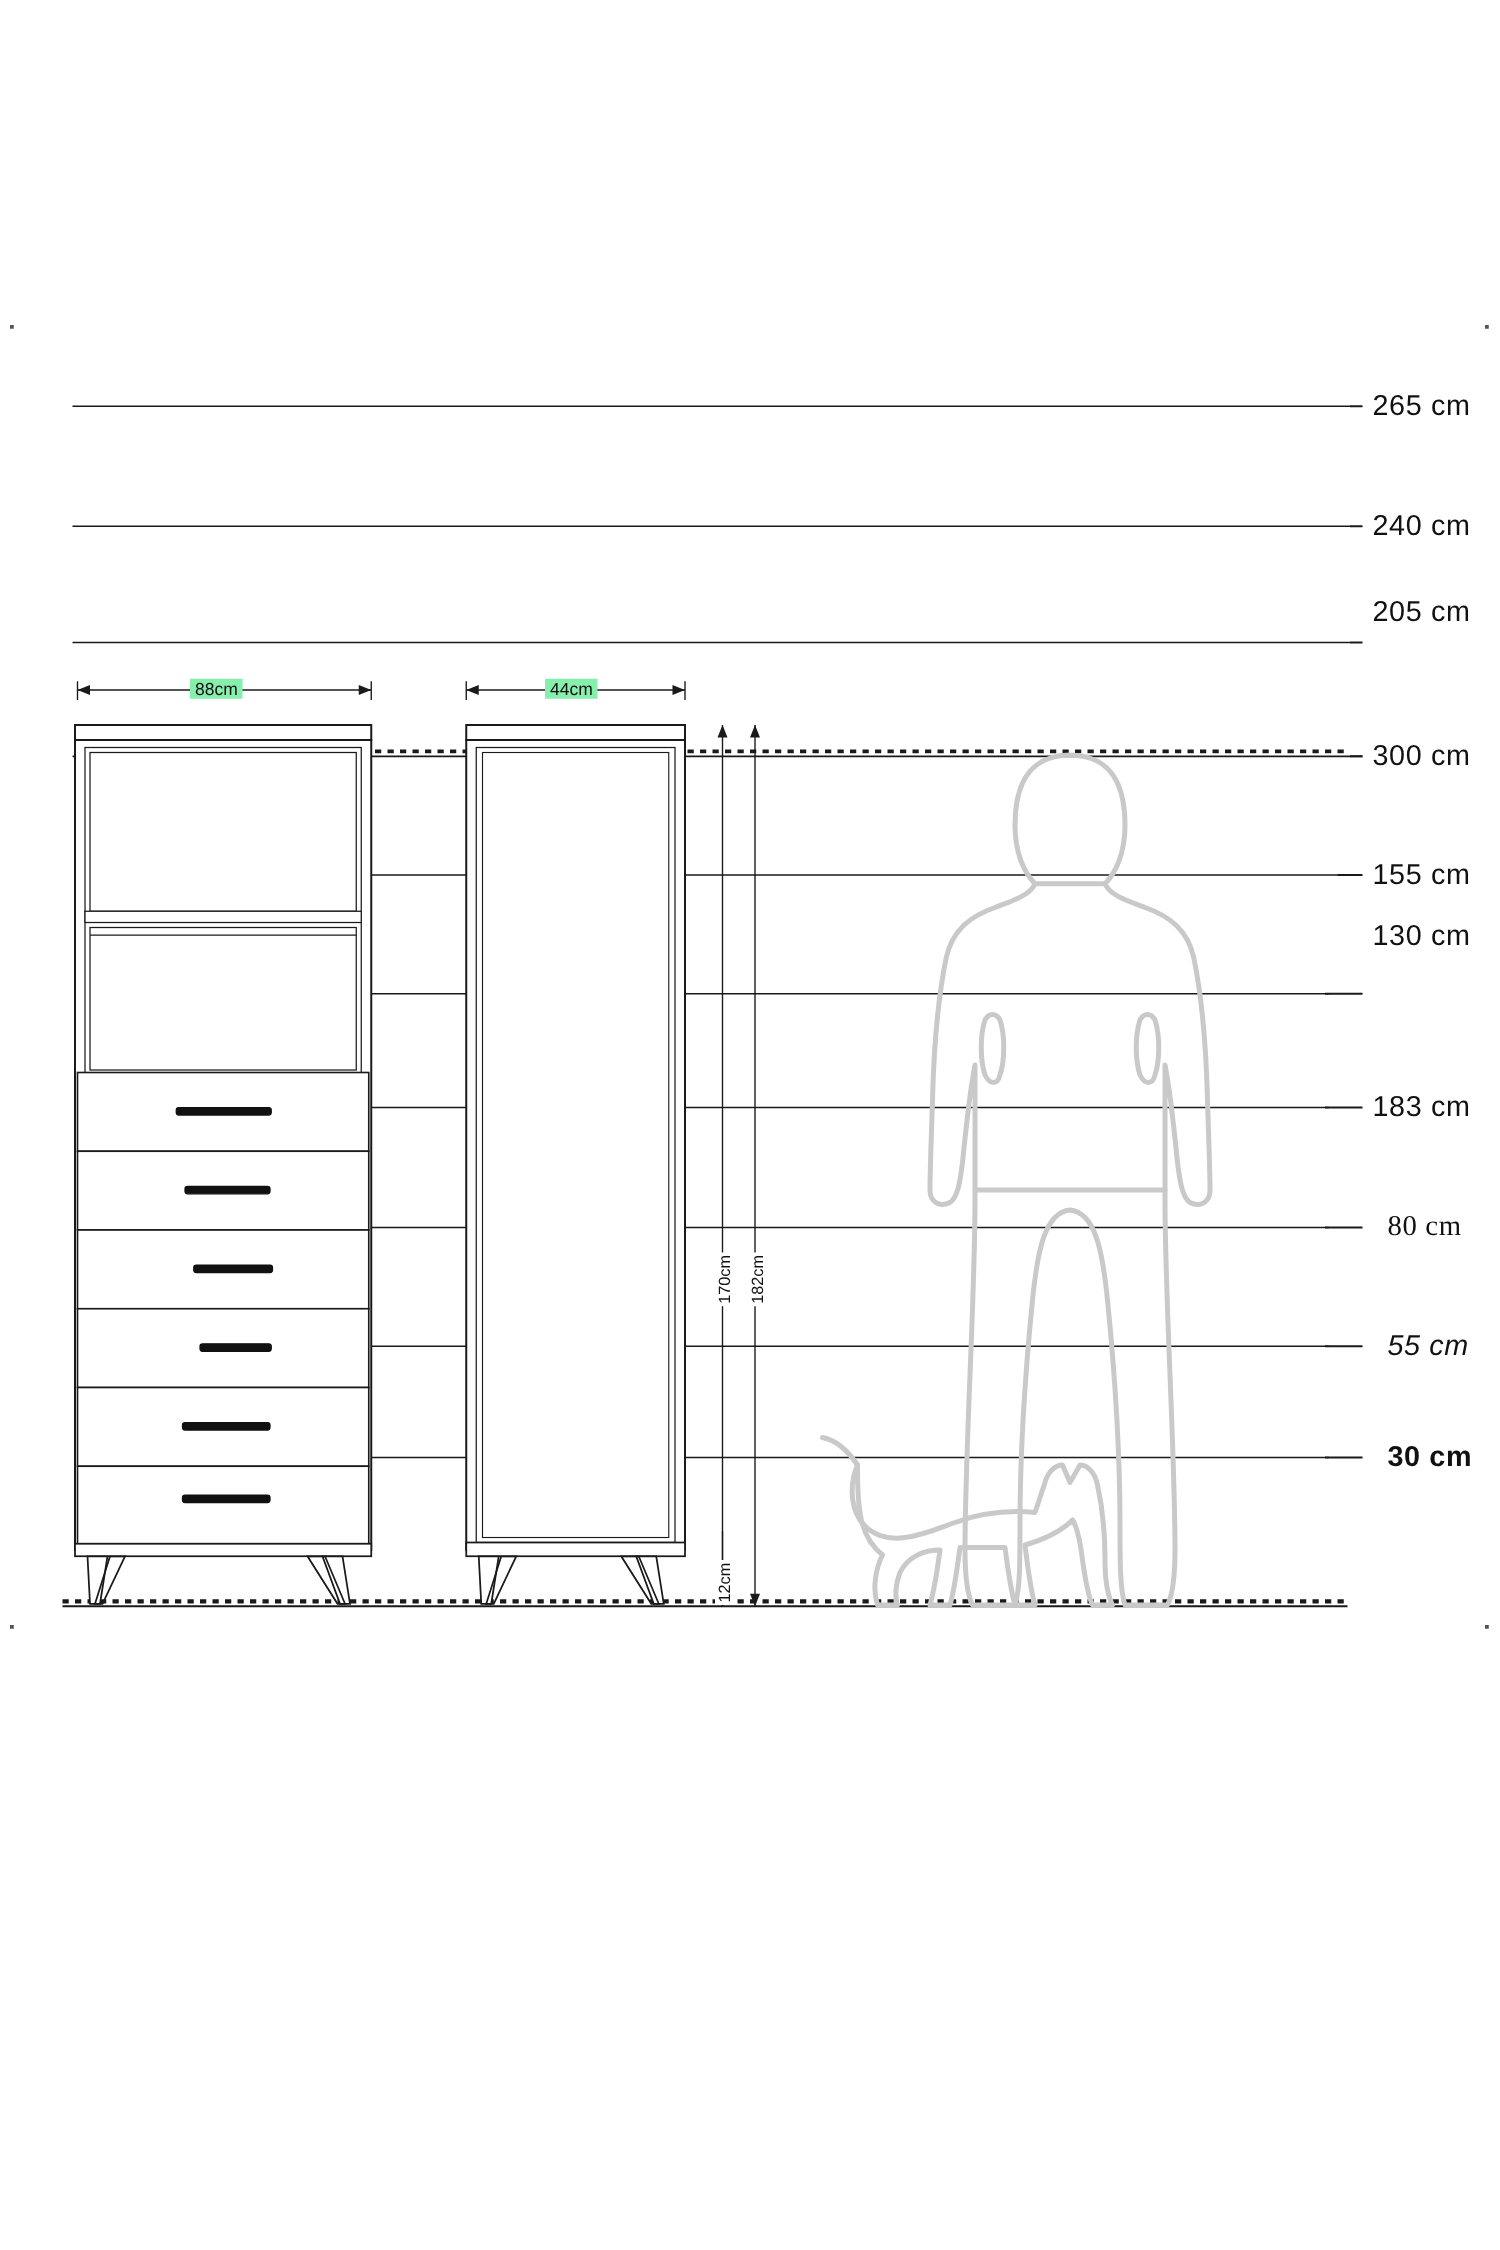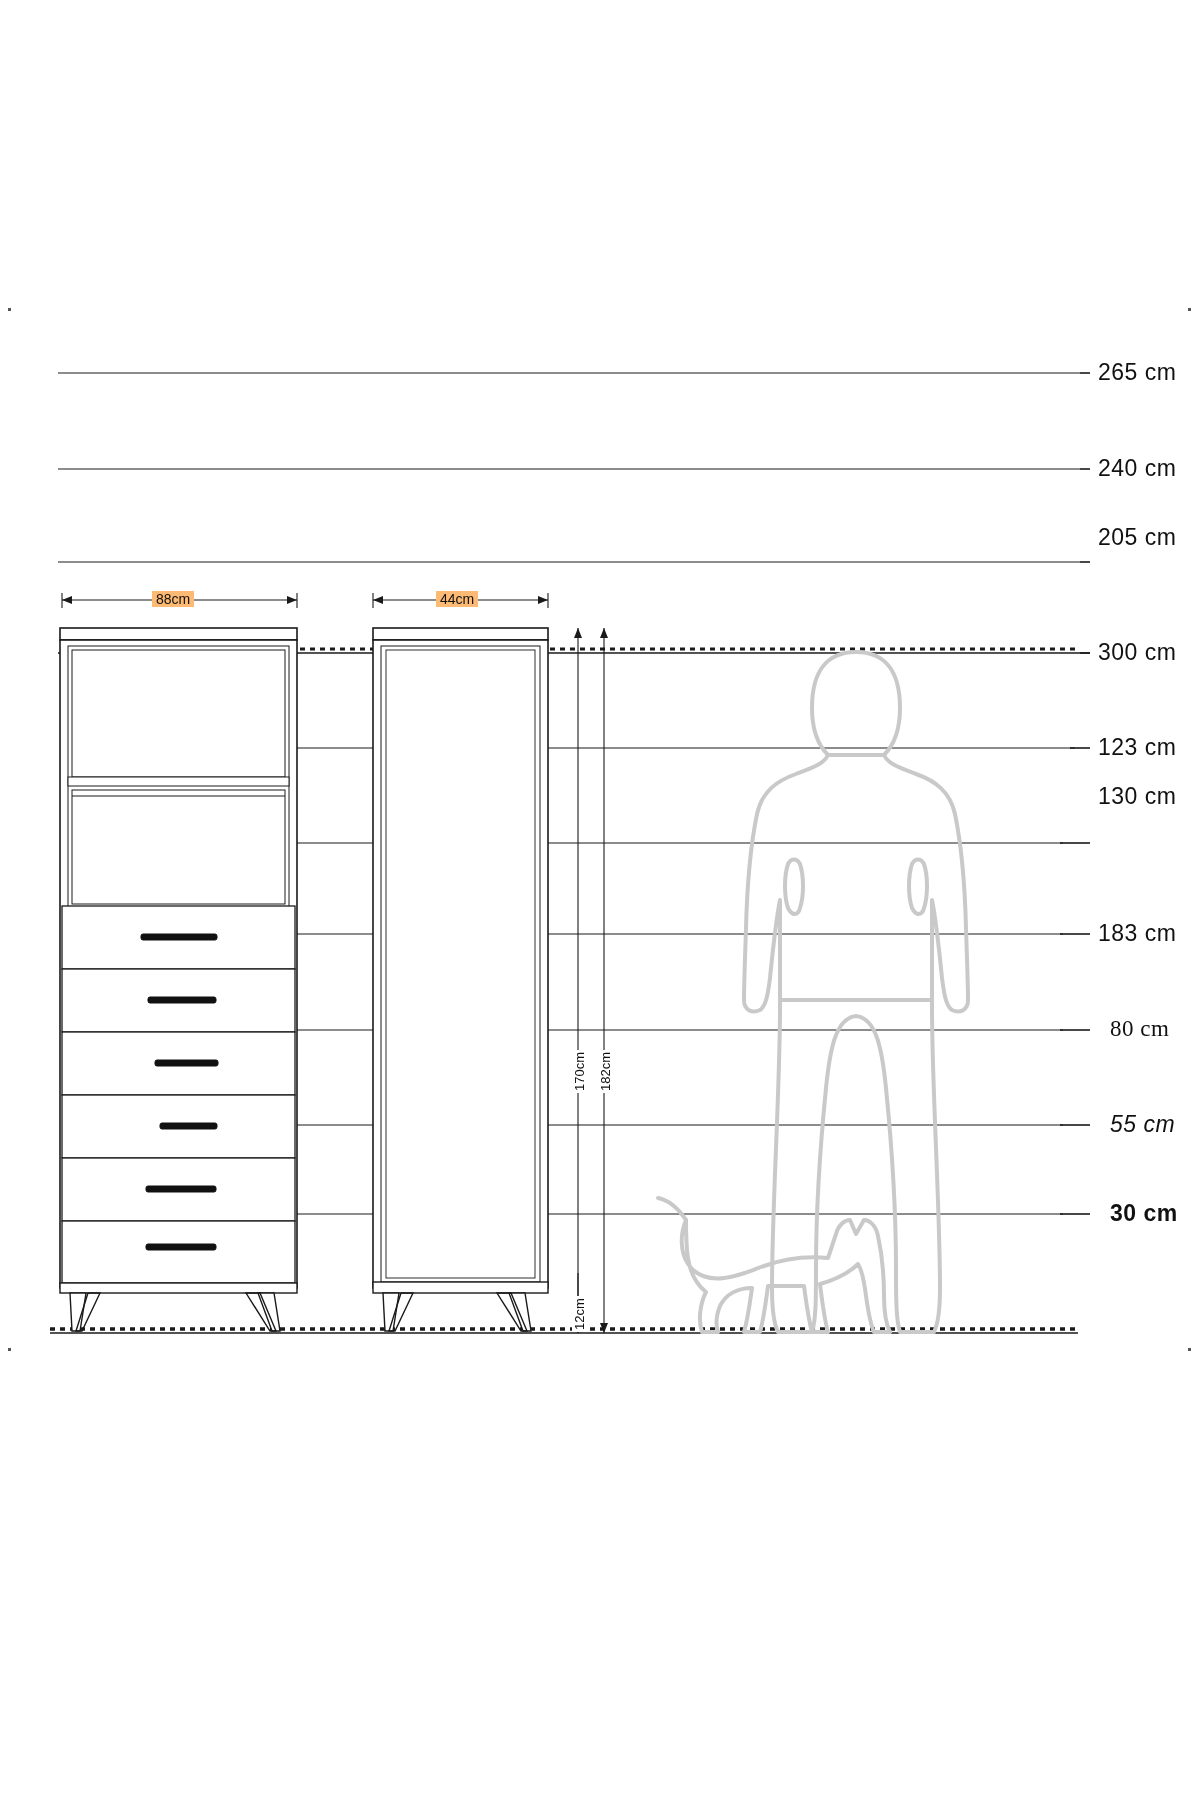--- a/index.html
+++ b/index.html
@@ -10,35 +10,34 @@
   body {
     font-family: "Liberation Sans", sans-serif;
     color: #1a1a1a;
   }
   #stage {
     position: relative;
     width: 1200px;
     height: 1424px;
     background: #ffffff;
     overflow: hidden;
-    margin-top: 48px;
   }
   .scale-label {
     position: absolute;
     font-size: 23px;
     letter-spacing: 0.5px;
     color: #111111;
     white-space: nowrap;
   }
   .dim-label {
     position: absolute;
     font-size: 14px;
     color: #111111;
     white-space: nowrap;
-    background: #fdba74;
+    background: #86efac;
     padding: 0 4px;
   }
   .vdim-label {
     position: absolute;
     font-size: 13px;
     color: #111111;
     white-space: nowrap;
     transform: rotate(-90deg);
     transform-origin: left top;
     background: #ffffff;
@@ -275,21 +274,21 @@
                C686,1198 686,1184 686,1172 Z"></path>
       <path d="M686,1172 C678,1160 668,1152 658,1150"></path>
     </g>
 
   </svg>
 
   <div class="scale-label" style="left:1098px; top:311px;">265 cm</div>
   <div class="scale-label" style="left:1098px; top:407px;">240 cm</div>
   <div class="scale-label" style="left:1098px; top:476px;">205 cm</div>
   <div class="scale-label" style="left:1098px; top:591px;">300 cm</div>
-  <div class="scale-label" style="left:1098px; top:686px;">123 cm</div>
+  <div class="scale-label" style="left:1098px; top:686px;">155 cm</div>
   <div class="scale-label" style="left:1098px; top:735px;">130 cm</div>
   <div class="scale-label" style="left:1098px; top:872px;">183 cm</div>
   <div class="scale-label" style="left:1110px; top:968px;font-family:Liberation Serif, serif;">80 cm</div>
   <div class="scale-label" style="left:1110px; top:1063px;font-style:italic;">55 cm</div>
   <div class="scale-label" style="left:1110px; top:1152px;font-weight:bold;">30 cm</div>
 
   <div class="dim-label" style="left:152px; top:543px;">88cm</div>
   <div class="dim-label" style="left:436px; top:543px;">44cm</div>
 
   <div class="vdim-label" style="left:572px; top:1045px;">170cm</div>

